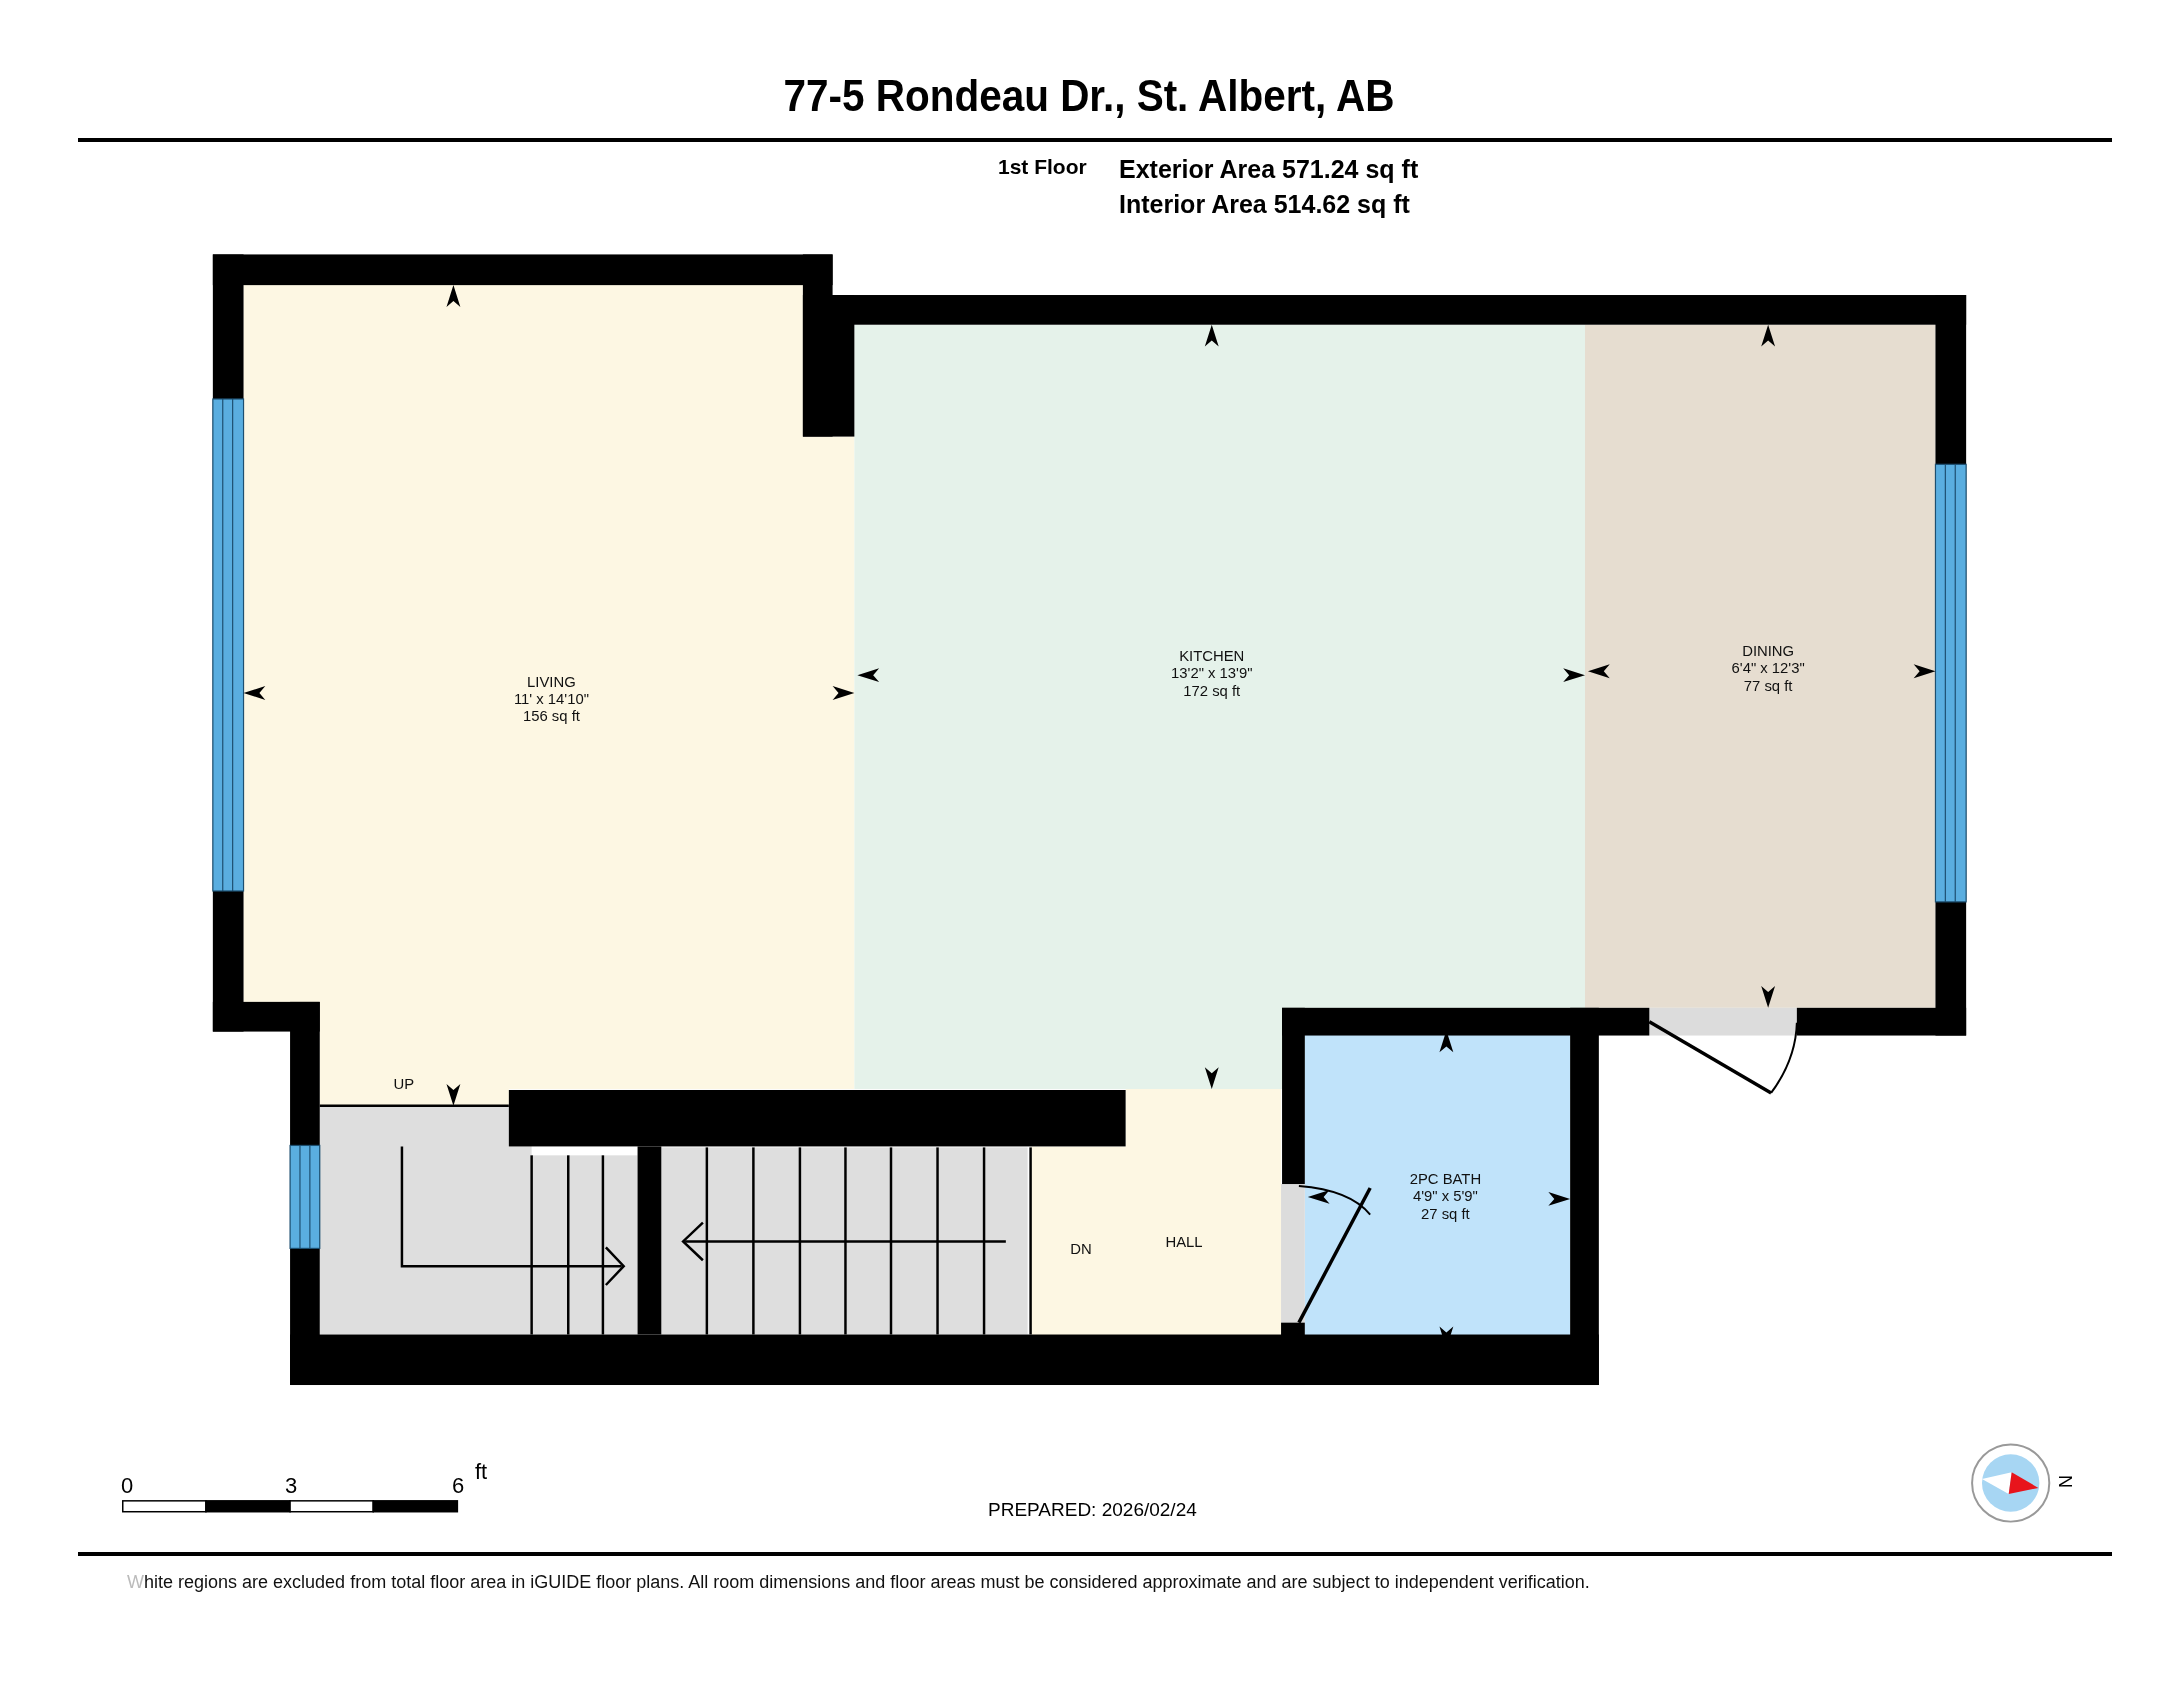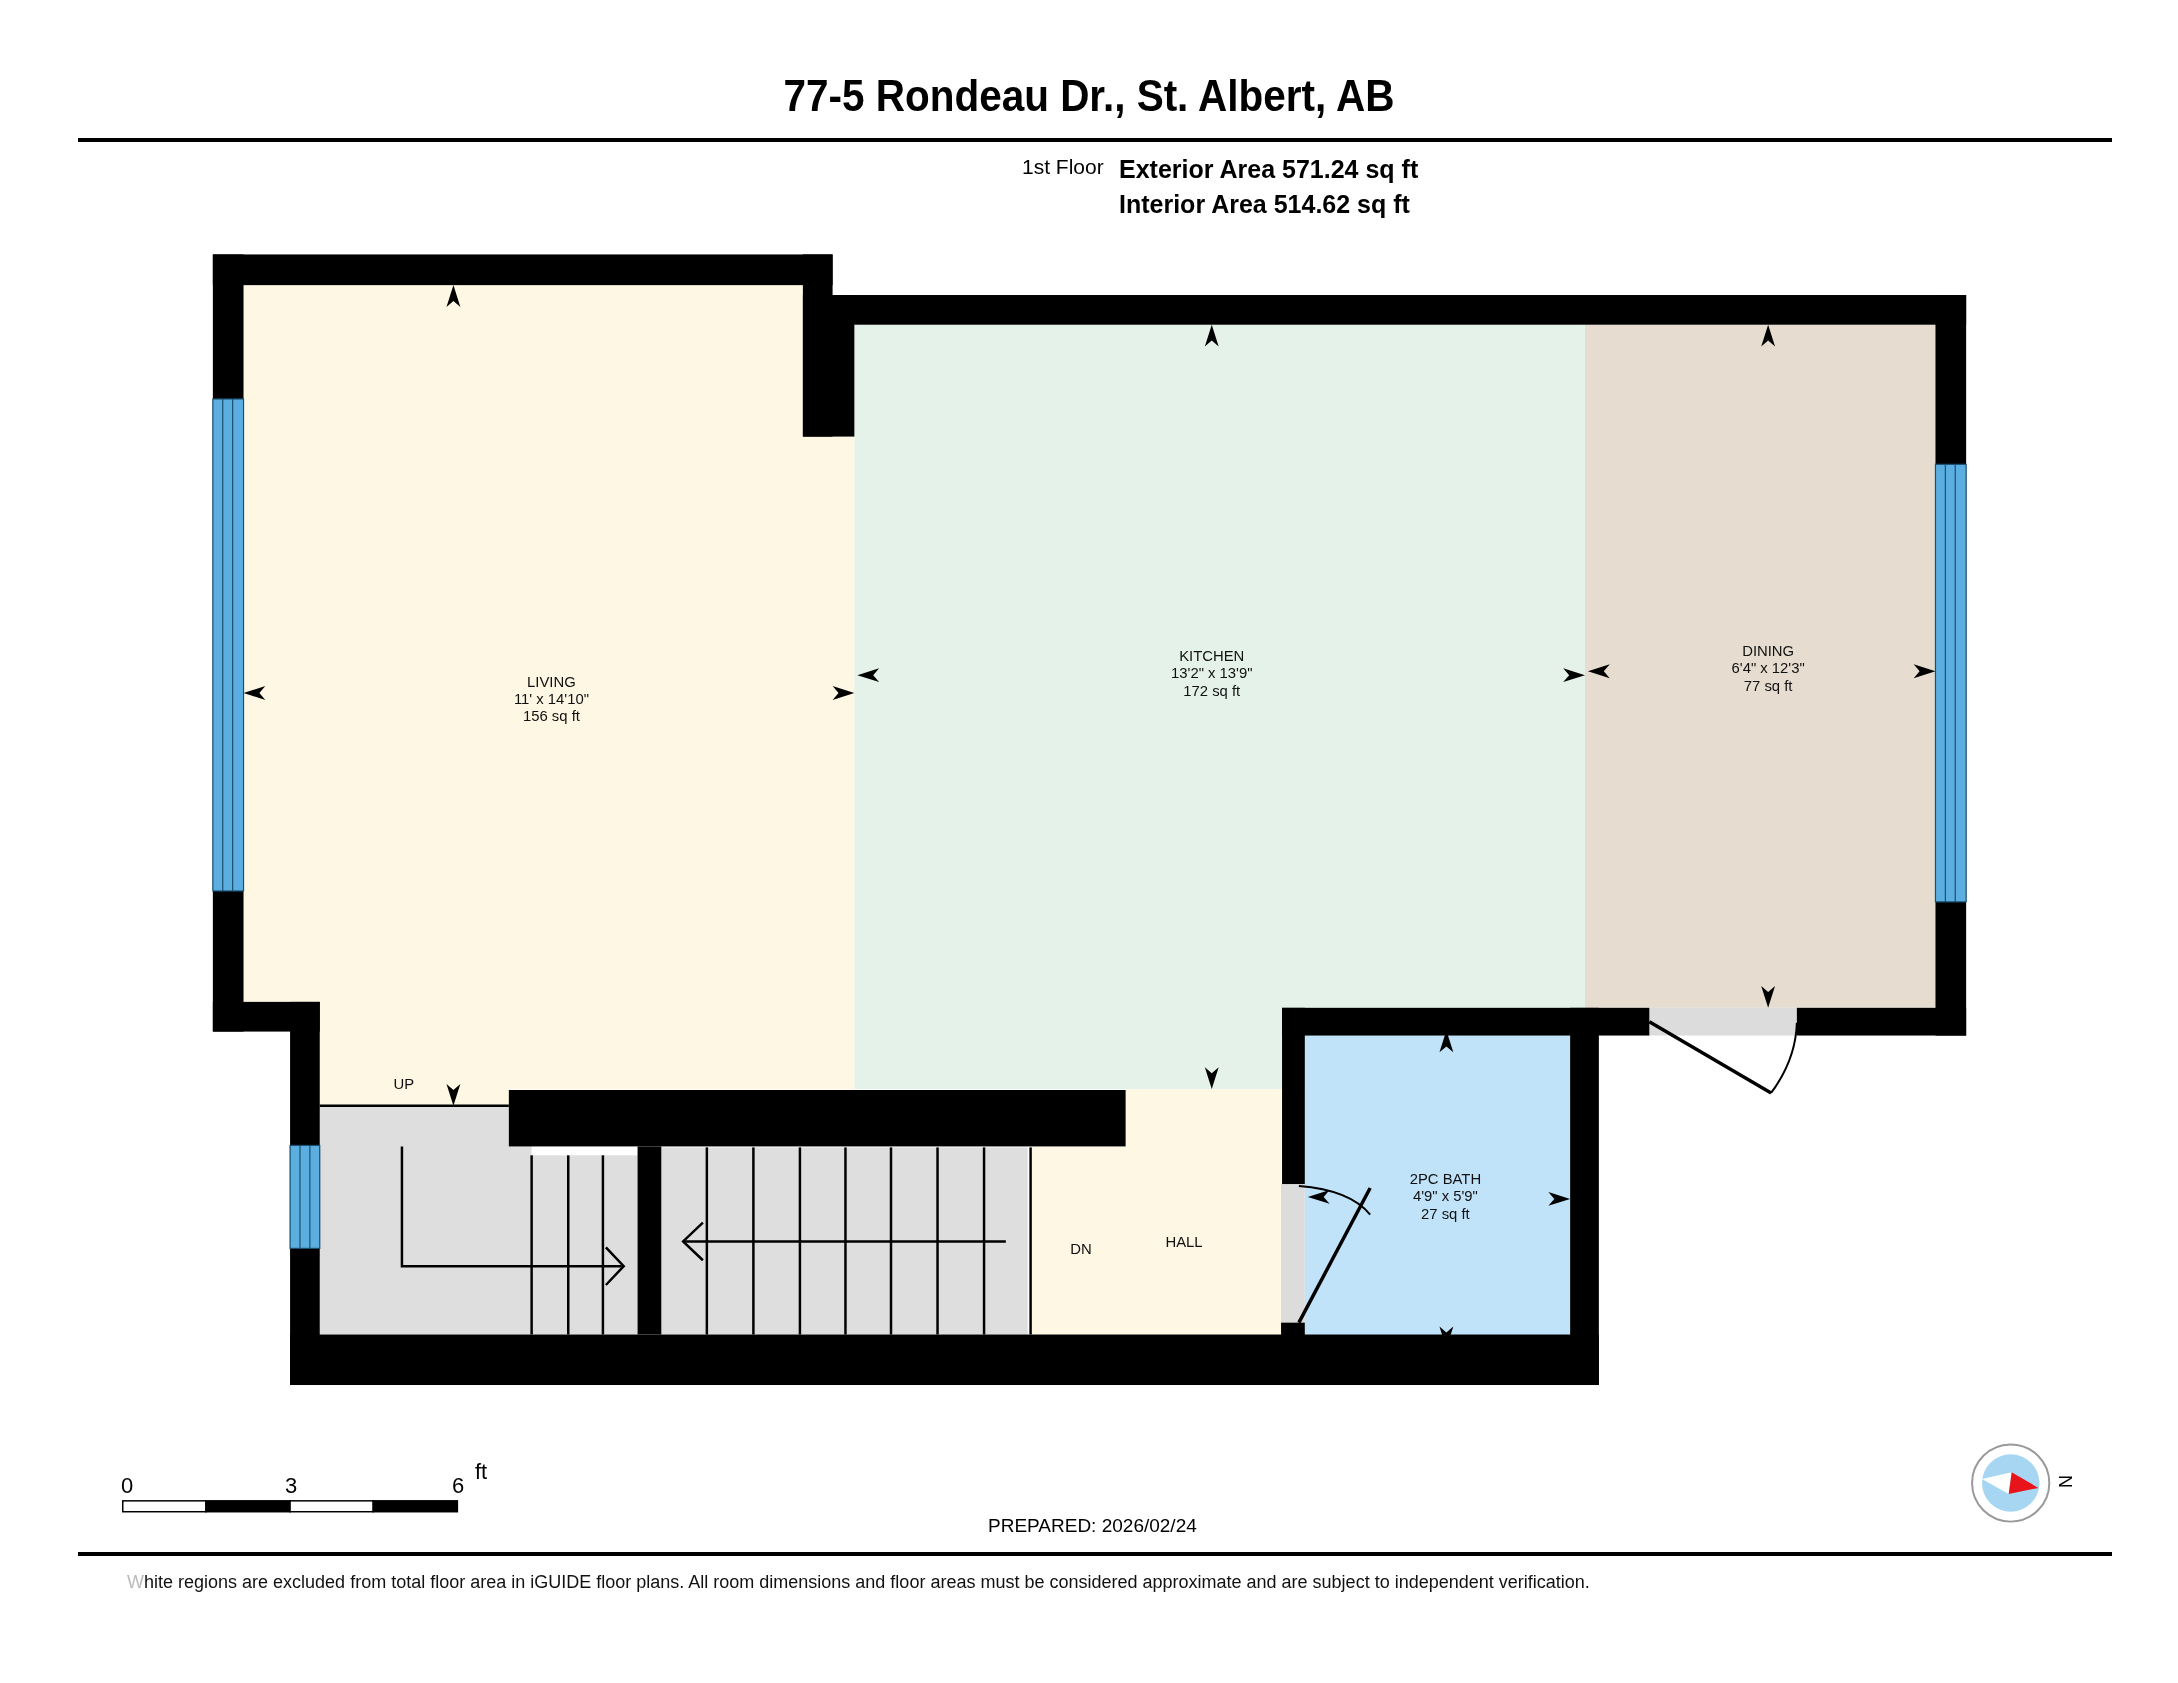--- a/index.html
+++ b/index.html
@@ -1,27 +1,27 @@
 <!DOCTYPE html>
 <html><head>
 <meta charset="utf-8">
 <style>
   html, body { margin: 0; padding: 0; background: #ffffff; }
   body { width: 2178px; height: 1683px; position: relative; overflow: hidden; font-family: "Liberation Sans", sans-serif; color: #000; }
   .title { position: absolute; left: 0; top: 71px; width: 2178px; text-align: center; font-size: 44px; font-weight: bold; transform: scaleX(0.92); letter-spacing: 0px; }
   .rule { position: absolute; left: 78px; width: 2034px; background: #000; }
   .rule-top { top: 138px; height: 4px; }
   .rule-bottom { top: 1552px; height: 4px; }
-  .floor-label { position: absolute; left: 998px; top: 155px; font-size: 21px; font-weight: normal; margin-left: 24px; }
+  .floor-label { position: absolute; left: 998px; top: 155px; font-size: 21px; font-weight: bold; }
   .area-line { position: absolute; left: 1119px; font-size: 25px; font-weight: bold; }
   .area-ext { top: 155px; }
   .area-int { top: 190px; }
   svg.plan { position: absolute; left: 0; top: 0; }
   .room-label { font-family: "Liberation Sans", sans-serif; font-size: 15px; fill: #111; text-anchor: middle; }
-  .prepared { position: absolute; left: 988px; top: 1499px; font-size: 19px; margin-top: 16px; }
+  .prepared { position: absolute; left: 988px; top: 1499px; font-size: 19px; }
   .disclaimer { position: absolute; left: 87px; top: 1572px; font-size: 18px; color: #111; margin-left: 40px; }
   .disclaimer .first { color: #bbb; }
   .scale-label { position: absolute; font-size: 22px; }
 </style>
 </head>
 <body>
 
 <div class="title">77-5 Rondeau Dr., St. Albert, AB</div>
 <div class="rule rule-top"></div>
 <div class="floor-label">1st Floor</div>

